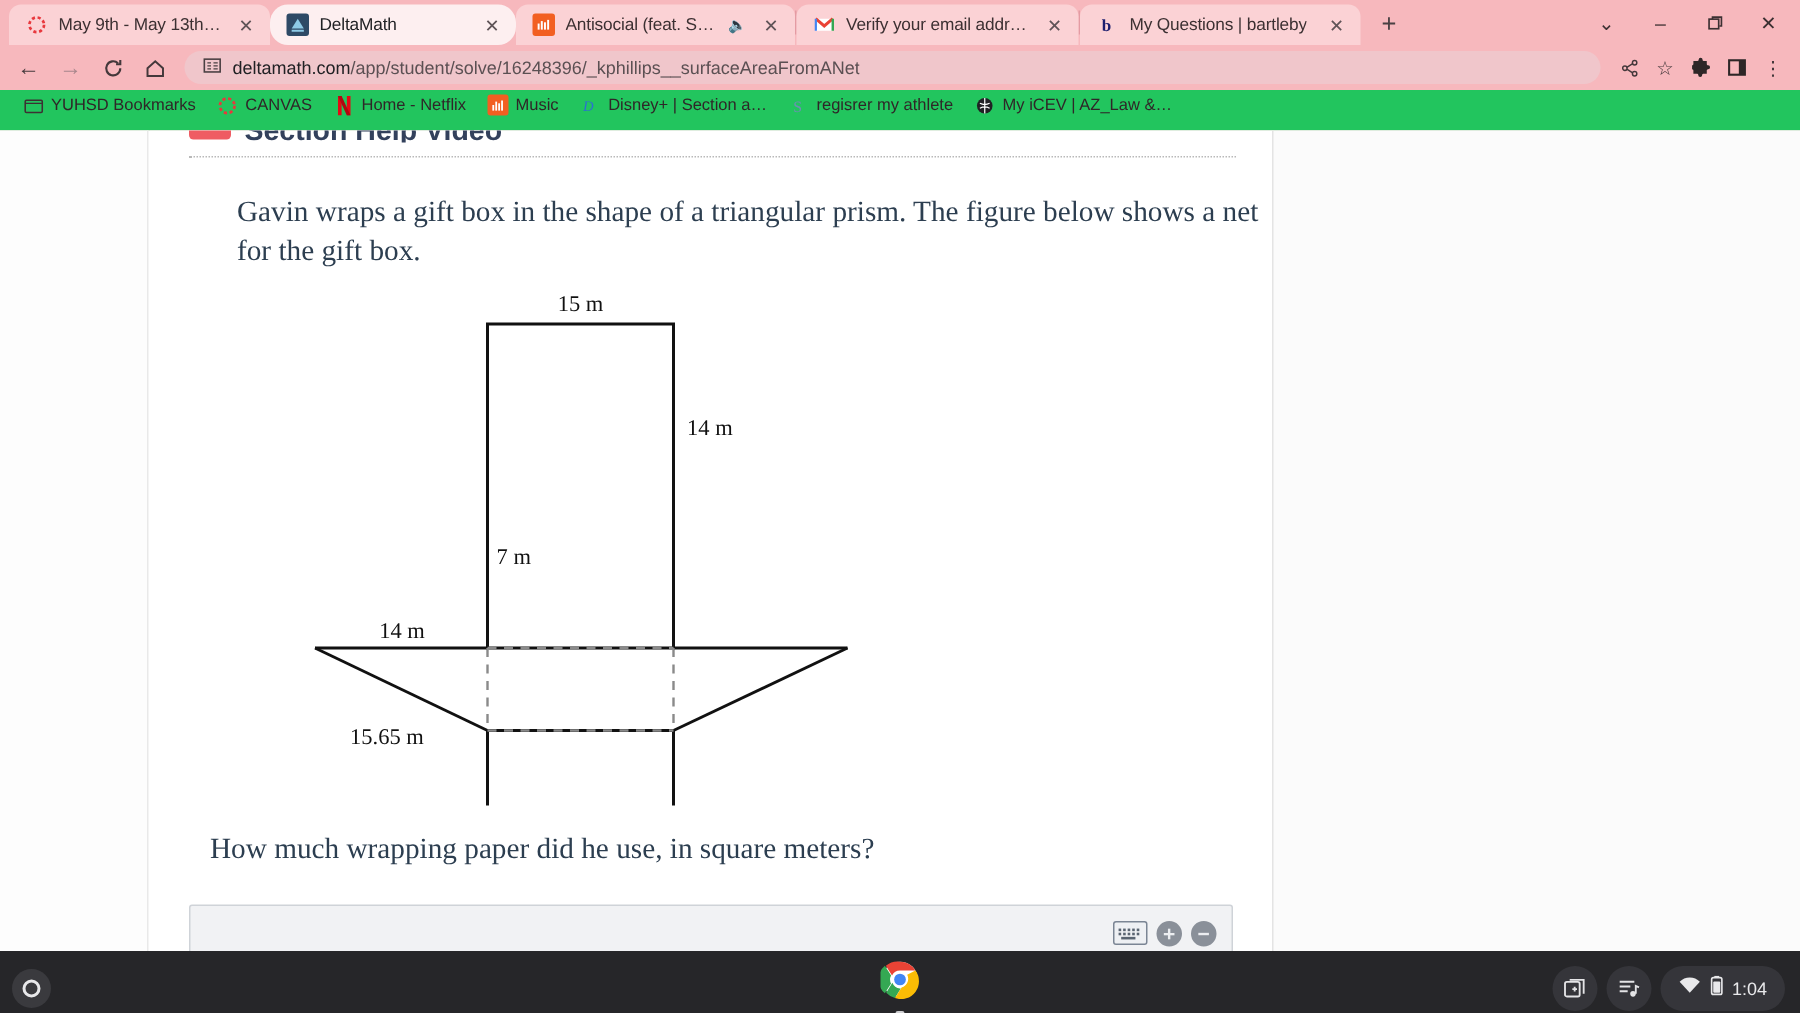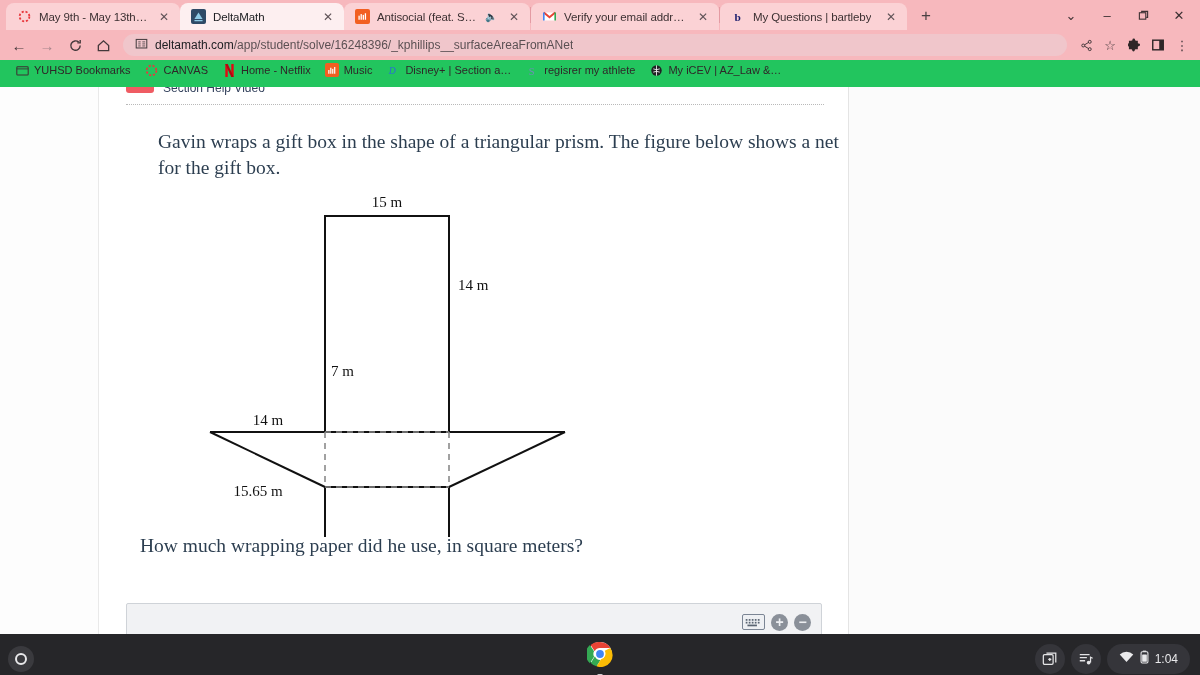--- a/index.html
+++ b/index.html
@@ -99,39 +99,39 @@
     position: absolute; left: 100px; top: 0; width: 748px; bottom: 0;
     background: #ffffff;
   }
 
   .clipped-head {
     position: absolute; left: 26px; top: -6px; height: 14px;
     display: flex; align-items: center; gap: 9px; overflow: hidden;
   }
   .clip-pill { width: 28px; height: 9px; border-radius: 3px; background: #ef5c63; }
   .clip-text {
-    font-family: "Liberation Sans", sans-serif; font-size: 12px; font-weight: normal;
+    font-family: "Liberation Sans", sans-serif; font-size: 19px; font-weight: bold;
     color: #33415c; white-space: nowrap;
   }
   .dotted-rule {
     position: absolute; left: 26px; right: 24px; top: 17px;
     border-top: 1px dotted #b9b9b9;
   }
 
   .prompt {
     position: absolute; left: 26px; top: 42px; width: 690px;
     font-family: "Liberation Serif", serif; font-size: 19.5px; line-height: 1.35;
     color: #2c3e50;
     margin-left: 32px;
   }
 
   .figwrap { position: absolute; left: 0; top: 110px; width: 748px; height: 340px; }
 
   .question2 {
-    position: absolute; left: 40px; top: 448px;
+    position: absolute; left: 40px; top: 469px;
     font-family: "Liberation Serif", serif; font-size: 19.5px; color: #2c3e50;
   }
 
   .answerbar {
     position: absolute; left: 26px; top: 516px; width: 696px; height: 38px;
     background: #f1f2f4; border: 1px solid #cfd3d8; border-radius: 2px;
     display: flex; align-items: center; justify-content: flex-end; padding-right: 10px; gap: 6px;
   }
   .kbd-btn {
     width: 23px; height: 16px; border: 1px solid #7b8594; border-radius: 2px;
@@ -179,21 +179,21 @@
     <div class="tab" style="width:174px;">
       <span class="tab-fav">
         <svg width="13" height="13" viewBox="0 0 16 16">
             <circle cx="8" cy="8" r="6" fill="none" stroke="#e8383d" stroke-width="2.2" stroke-dasharray="2.6 2.2"></circle>
           </svg>
       </span>
       <span class="tab-title">May 9th - May 13th: 2022-IGCS</span>
       <span class="tab-close">✕</span>
     </div>
 
-    <div class="tab active" style="width:164px;">
+    <div class="tab active" style="width:164px;border-radius:12px;">
       <span class="tab-fav" style="background:#2e4a66;">
         <svg width="13" height="13" viewBox="0 0 16 16">
             <path d="M3 11 L8 3 L13 11 Z" fill="#8ecae6"></path>
             <path d="M3 13 h10" stroke="#8ecae6" stroke-width="1.6"></path>
           </svg>
       </span>
       <span class="tab-title">DeltaMath</span>
       <span class="tab-close">✕</span>
     </div>
 

